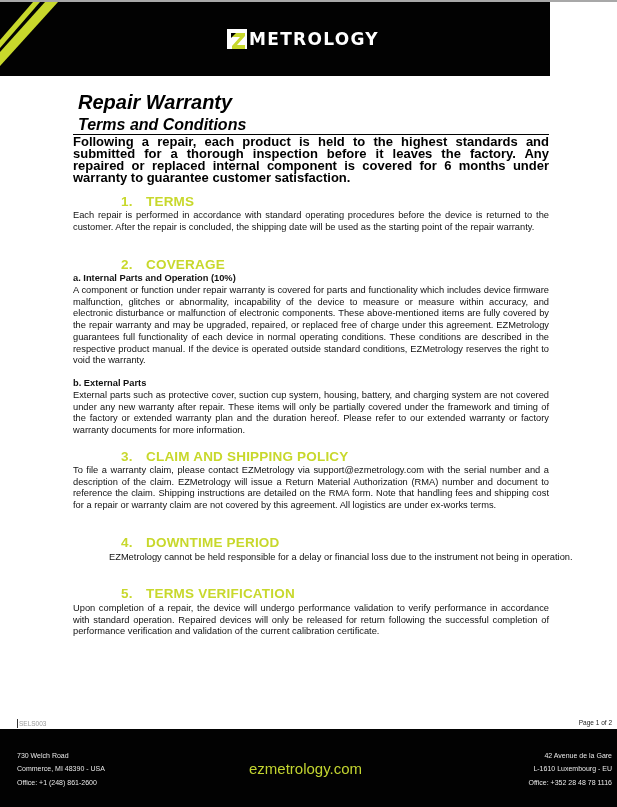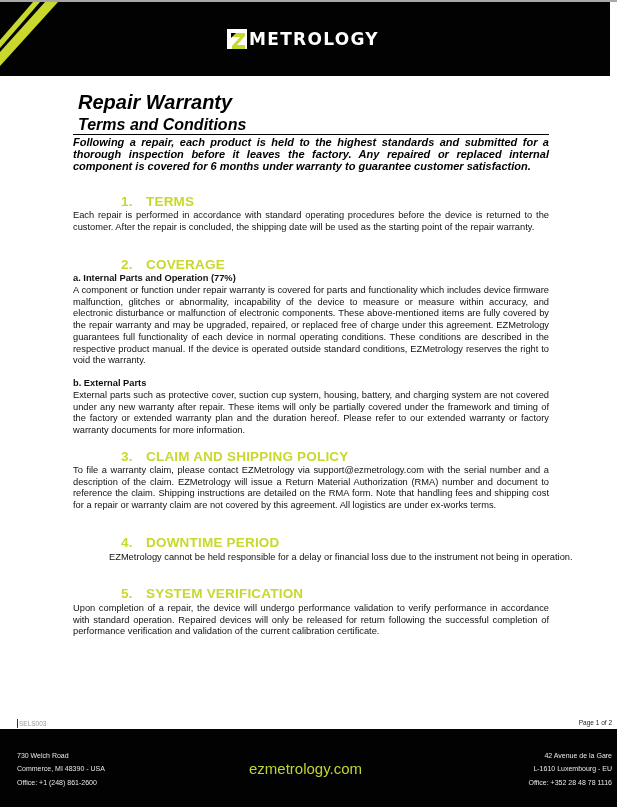--- a/index.html
+++ b/index.html
@@ -1,29 +1,29 @@
 <!DOCTYPE html>
 <html><head>
 <meta charset="utf-8">
 <style>
   * { margin: 0; padding: 0; box-sizing: border-box; }
   html, body { width: 617px; height: 807px; background: #ffffff; overflow: hidden; }
   body { position: relative; font-family: "Liberation Sans", sans-serif; color: #000; }
 
   .topline { position: absolute; left: 0; top: 0; width: 617px; height: 2px; background: #a8a8a8; }
-  .header { position: absolute; left: 0; top: 2px; width: 610px; height: 74px; background: #020202; overflow: hidden; }
+  .header { position: absolute; left: 0; top: 2px; width: 550px; height: 74px; background: #020202; overflow: hidden; }
   .stripes { position: absolute; left: 0; top: 0; width: 70px; height: 74px; }
   .logo { position: absolute; left: 227px; top: 24px; height: 26px; display: flex; align-items: center; }
   .logo-mark { width: 20px; height: 20px; position: relative; margin-right: 2px; }
   .logo-text { color: #ffffff; font-weight: bold; font-size: 17px; letter-spacing: 1.3px; font-family: "DejaVu Sans", sans-serif; }
   .title { position: absolute; left: 78px; top: 91px; font-size: 20px; font-weight: bold; font-style: italic; }
   .subtitle { position: absolute; left: 78px; top: 116px; font-size: 16px; font-weight: bold; font-style: italic; }
   .rule { position: absolute; left: 73px; top: 134px; width: 476px; height: 1px; background: #000; }
 
-  .intro { position: absolute; left: 73px; top: 136px; width: 476px; font-size: 11px; font-weight: bold; line-height: 12px; text-align: justify; font-style: italic; }
+  .intro { position: absolute; left: 73px; top: 136px; width: 476px; font-size: 13px; font-weight: bold; line-height: 12px; text-align: justify; }
 
   .section-h { position: absolute; left: 73px; font-size: 13.5px; font-weight: bold; color: #c8d82c; letter-spacing: 0.2px; margin-left: 48px; }
   .section-h .num { display: inline-block; width: 25px; }
   .para { position: absolute; left: 73px; width: 476px; font-size: 9.3px; line-height: 11.7px; text-align: justify; color: #111; }
   .sub-h { position: absolute; left: 73px; font-size: 9.3px; font-weight: bold; color: #111; }
   .para b { font-weight: normal; }
 
   .docid { position: absolute; left: 17px; top: 719px; font-size: 6.5px; color: #9a9a9a; border-left: 1px solid #333; padding-left: 1px; height: 9px; line-height: 9px; }
   .pagenum { position: absolute; right: 5px; top: 719px; font-size: 6.5px; color: #222; }
   .footer { position: absolute; left: 0; top: 729px; width: 617px; height: 78px; background: #020202; }
@@ -58,37 +58,37 @@
 <div class="intro">Following a repair, each product is held to the highest standards and submitted for a thorough inspection before it leaves the factory. Any repaired or replaced internal component is covered for 6 months under warranty to guarantee customer satisfaction.</div>
 
 <div class="section-h" style="top:194px;">
   <span class="num">1.</span><span>TERMS</span>
 </div>
 <div class="para" style="top:210px;">Each repair is performed in accordance with  standard operating procedures before the device is returned to the customer. After the repair is concluded,  the shipping date will be used as the starting point of the repair warranty.</div>
 
 <div class="section-h" style="top:257px;">
   <span class="num">2.</span><span>COVERAGE</span>
 </div>
-<div class="sub-h" style="top:273px;">a. Internal Parts and Operation (77%)</div>
+<div class="sub-h" style="top:273px;">a. Internal Parts and Operation (10%)</div>
 <div class="para" style="top:285px;">A component or function under repair warranty is covered for parts and functionality which includes device firmware malfunction, glitches or abnormality, incapability of the device to measure or measure within accuracy, and electronic disturbance or malfunction of electronic components. These above-mentioned items are fully covered by the repair warranty and may be upgraded, repaired, or replaced free of charge under this agreement. EZMetrology guarantees full functionality of each device in normal operating conditions. These conditions are described in the respective product manual. If the device is operated outside standard conditions, EZMetrology reserves the right to void the warranty.</div>
 <div class="sub-h" style="top:378px;">b. External Parts</div>
 <div class="para" style="top:390px;">External parts such as protective cover, suction cup system, housing, battery, and charging system are not covered under any new warranty after repair. These items will only be partially covered under the framework and timing of the factory or extended warranty plan and the duration hereof. Please refer to our extended warranty or factory warranty documents for more information.</div>
 
 <div class="section-h" style="top:449px;">
   <span class="num">3.</span><span>CLAIM AND SHIPPING POLICY</span>
 </div>
 <div class="para" style="top:465px;"><span>To file a warranty claim, please contact EZMetrology via </span><b>support@ezmetrology.com</b><span> with the serial number and a description of the claim. EZMetrology will issue a Return Material Authorization (RMA) number and document to reference the claim. Shipping instructions are detailed on the RMA form. Note that handling fees and shipping cost for a repair or warranty claim are not covered by this agreement. All logistics are under ex-works terms.</span></div>
 
 <div class="section-h" style="top:535px;">
   <span class="num">4.</span><span>DOWNTIME PERIOD</span>
 </div>
 <div class="para" style="top:552px;margin-left:36px;">EZMetrology cannot be held responsible for a delay or financial loss due to the instrument not being in operation.</div>
 
 <div class="section-h" style="top:586px;">
-  <span class="num">5.</span><span>SYSTEM VERIFICATION</span>
+  <span class="num">5.</span><span>TERMS VERIFICATION</span>
 </div>
 <div class="para" style="top:603px;">Upon completion of a repair, the device will undergo performance validation to verify performance in accordance with standard operation.   Repaired devices will only be released for return following the successful completion of performance verification and validation of the current calibration certificate.</div>
 
 <div class="docid">SELS003</div>
 <div class="pagenum">Page 1 of 2</div>
 
 <div class="footer">
   <div class="foot-left">
     <div>730 Welch Road</div>
     <div>Commerce, MI 48390 - USA</div>

